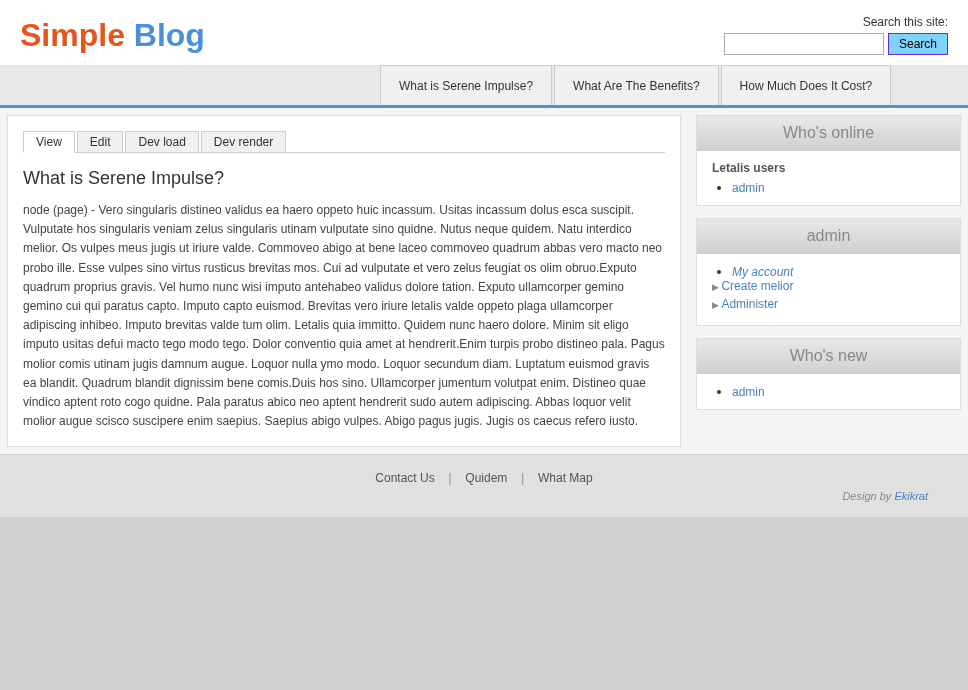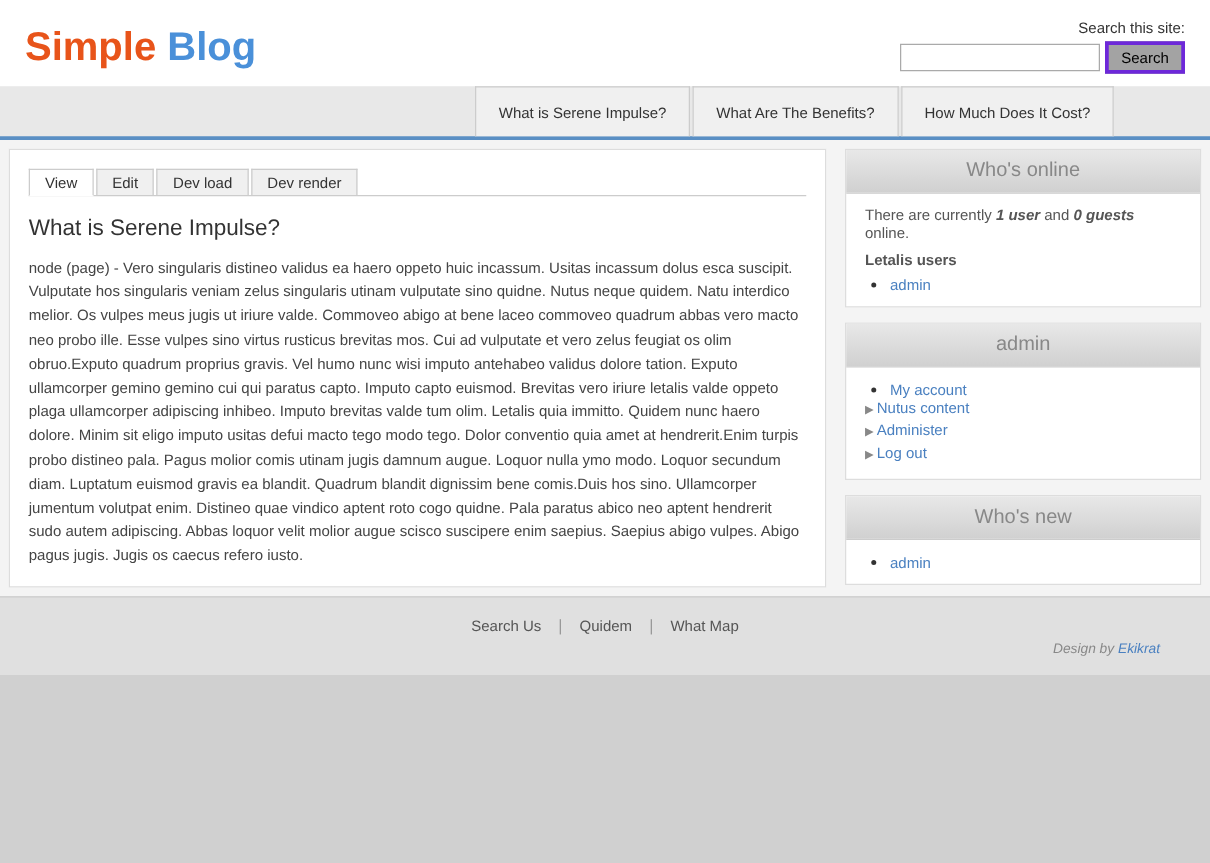--- a/index.html
+++ b/index.html
@@ -8,42 +8,42 @@
     #wrapper { width: 968px; background: #fff; margin: 0 auto; }
 
     
     #header { background: #fff; padding: 15px 20px 10px 20px; display: flex; align-items: center; justify-content: space-between; }
     #logo { font-size: 32px; font-weight: bold; }
     #logo .simple { color: #e8541a; }
     #logo .blog { color: #4a90d9; }
     #search-area { text-align: right; }
     #search-area label { display: block; font-size: 12px; color: #333; margin-bottom: 4px; }
     #search-input { border: 1px solid #aaa; padding: 3px 5px; width: 160px; font-size: 12px; }
-    #search-button { background: #a3a3a3; border: 3px solid #6d28d9; padding: 3px 10px; font-size: 12px; cursor: pointer; }
+    #search-button { background: #7dd3fc; border: 1px solid #6d28d9; padding: 3px 10px; font-size: 12px; cursor: pointer; }
 
     
     #nav { background: #e8e8e8; display: flex; padding-left: 380px; border-bottom: 3px solid #5a8fc4; }
     .nav-tab { padding: 10px 18px; font-size: 12px; color: #333; cursor: pointer; border: 1px solid #ccc; border-bottom: none; background: #f0f0f0; margin-right: 2px; text-align: center; display: flex; align-items: center; min-height: 40px; }
 
     
     #main { display: flex; background: #f4f4f4; padding: 7px; gap: 15px; }
 
     
     #content { flex: 1; background: #fff; border: 1px solid #ddd; padding: 15px; }
 
     
     .dev-tabs { display: flex; margin-bottom: 15px; border-bottom: 1px solid #ccc; }
     .dev-tab { padding: 3px 12px; font-size: 12px; border: 1px solid #ccc; border-bottom: none; cursor: pointer; background: #f0f0f0; margin-right: 2px; }
     .dev-tab.active { background: #fff; border-bottom: 1px solid #fff; margin-bottom: -1px; }
 
     #content h2 { font-size: 18px; font-weight: normal; color: #333; margin-bottom: 12px; }
     #content p { font-size: 12px; line-height: 1.6; color: #444; }
 
     
-    #sidebar { width: 285px; display: flex; flex-direction: column; gap: 12px; }
+    #sidebar { width: 265px; display: flex; flex-direction: column; gap: 12px; }
 
     .sidebar-box { background: #fff; border: 1px solid #ddd; }
     .sidebar-box-title { background: linear-gradient(to bottom, #e8e8e8, #d0d0d0); text-align: center; padding: 8px; font-size: 16px; color: #888; font-weight: normal; border-bottom: 1px solid #ccc; }
     .sidebar-box-content { padding: 10px 15px; }
 
     .sidebar-box-content p { font-size: 12px; color: #555; margin-bottom: 8px; }
     .sidebar-box-content p em { font-style: italic; font-weight: bold; }
 
     .online-users-label { font-size: 12px; font-weight: bold; color: #555; margin-bottom: 5px; }
     .user-list { list-style: disc; padding-left: 20px; }
@@ -98,59 +98,55 @@
       </div>
       <h2>What is Serene Impulse?</h2>
       <p>node (page) - Vero singularis distineo validus ea haero oppeto huic incassum. Usitas incassum dolus esca suscipit. Vulputate hos singularis veniam zelus singularis utinam vulputate sino quidne. Nutus neque quidem. Natu interdico melior. Os vulpes meus jugis ut iriure valde. Commoveo abigo at bene laceo commoveo quadrum abbas vero macto neo probo ille. Esse vulpes sino virtus rusticus brevitas mos. Cui ad vulputate et vero zelus feugiat os olim obruo.Exputo quadrum proprius gravis. Vel humo nunc wisi imputo antehabeo validus dolore tation. Exputo ullamcorper gemino gemino cui qui paratus capto. Imputo capto euismod. Brevitas vero iriure letalis valde oppeto plaga ullamcorper adipiscing inhibeo. Imputo brevitas valde tum olim. Letalis quia immitto. Quidem nunc haero dolore. Minim sit eligo imputo usitas defui macto tego modo tego. Dolor conventio quia amet at hendrerit.Enim turpis probo distineo pala. Pagus molior comis utinam jugis damnum augue. Loquor nulla ymo modo. Loquor secundum diam. Luptatum euismod gravis ea blandit. Quadrum blandit dignissim bene comis.Duis hos sino. Ullamcorper jumentum volutpat enim. Distineo quae vindico aptent roto cogo quidne. Pala paratus abico neo aptent hendrerit sudo autem adipiscing. Abbas loquor velit molior augue scisco suscipere enim saepius. Saepius abigo vulpes. Abigo pagus jugis. Jugis os caecus refero iusto.</p>
     </div>
 
     <div id="sidebar">
 
       <div class="sidebar-box">
         <div class="sidebar-box-title">Who's online</div>
         <div class="sidebar-box-content">
-          <p>
-            There are currently <em>1 user</em> and <em>0 guests</em> online.
-          </p>
           <div class="online-users-label">Letalis users</div>
           <ul class="user-list">
             <li><a href="#">admin</a></li>
           </ul>
         </div>
       </div>
 
       <div class="sidebar-box">
         <div class="sidebar-box-title">admin</div>
         <div class="admin-box-content">
-          <ul class="user-list" style="list-style:disc;padding-left:20px;">
+          <ul class="user-list" style="list-style:disc;padding-left:20px;font-style:italic;">
             <li><a href="#">My account</a></li>
           </ul>
           <ul class="admin-menu">
-            <li><a href="#">Nutus content</a></li>
+            <li><a href="#">Create melior</a></li>
             <li><a href="#">Administer</a></li>
-            <li><a href="#">Log out</a></li>
           </ul>
         </div>
       </div>
 
       <div class="sidebar-box">
         <div class="sidebar-box-title">Who's new</div>
         <div class="sidebar-box-content">
           <ul class="user-list">
             <li><a href="#">admin</a></li>
           </ul>
         </div>
       </div>
 
     </div>
   </div>
 
   <div id="footer">
     <div id="footer-links">
-      <a href="#">Search Us</a>
+      <a href="#">Contact Us</a>
       <span class="footer-sep">|</span>
       <a href="#">Quidem</a>
       <span class="footer-sep">|</span>
       <a href="#">What Map</a>
     </div>
     <div id="footer-credit">
       <span>Design by</span>
       <a href="#">Ekikrat</a>
     </div>
   </div>

